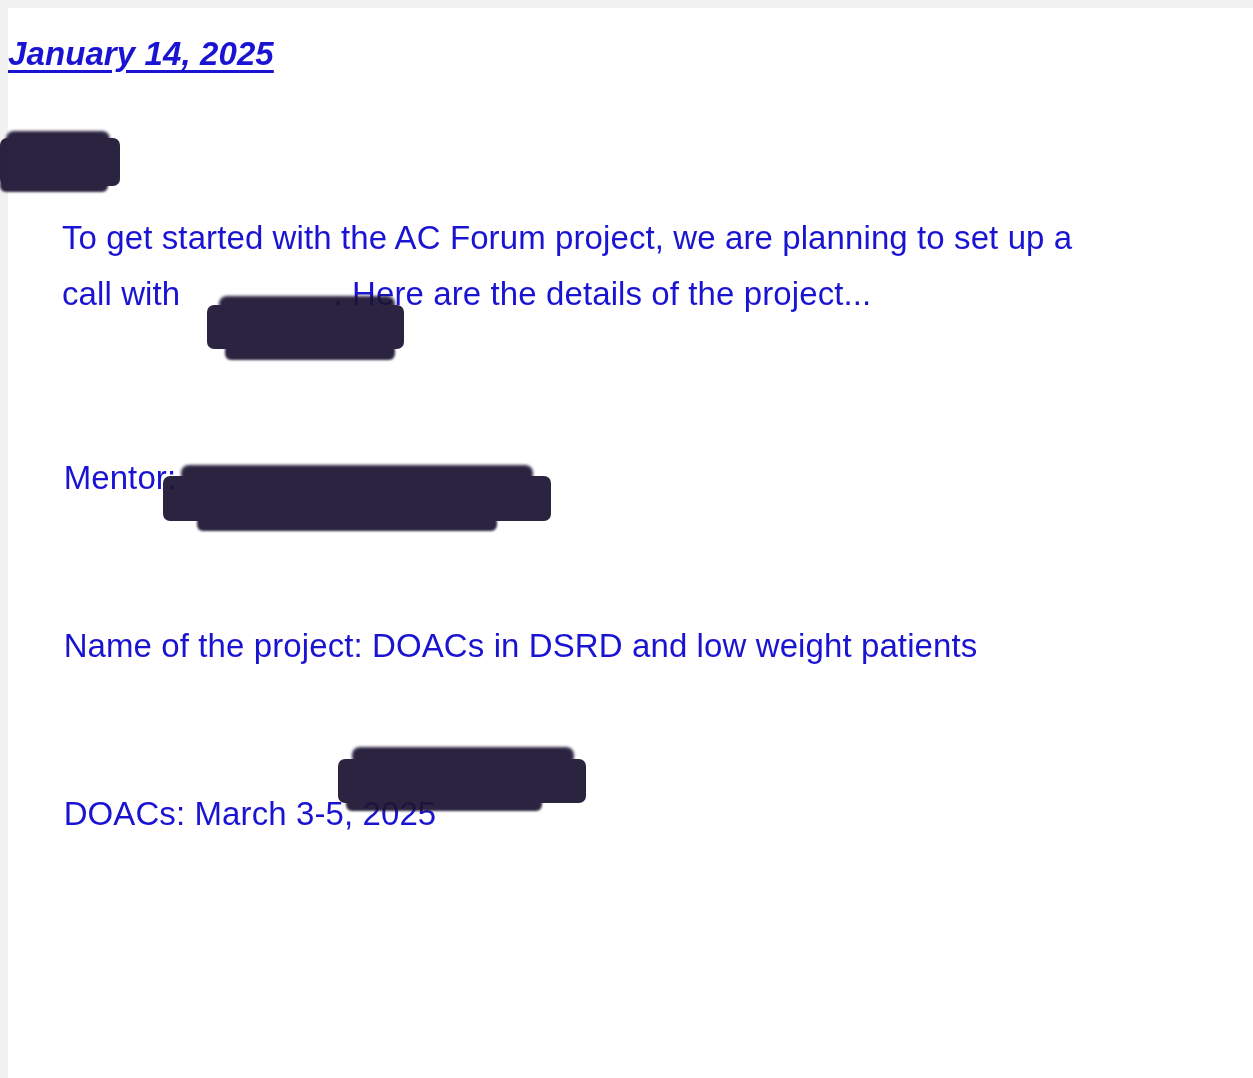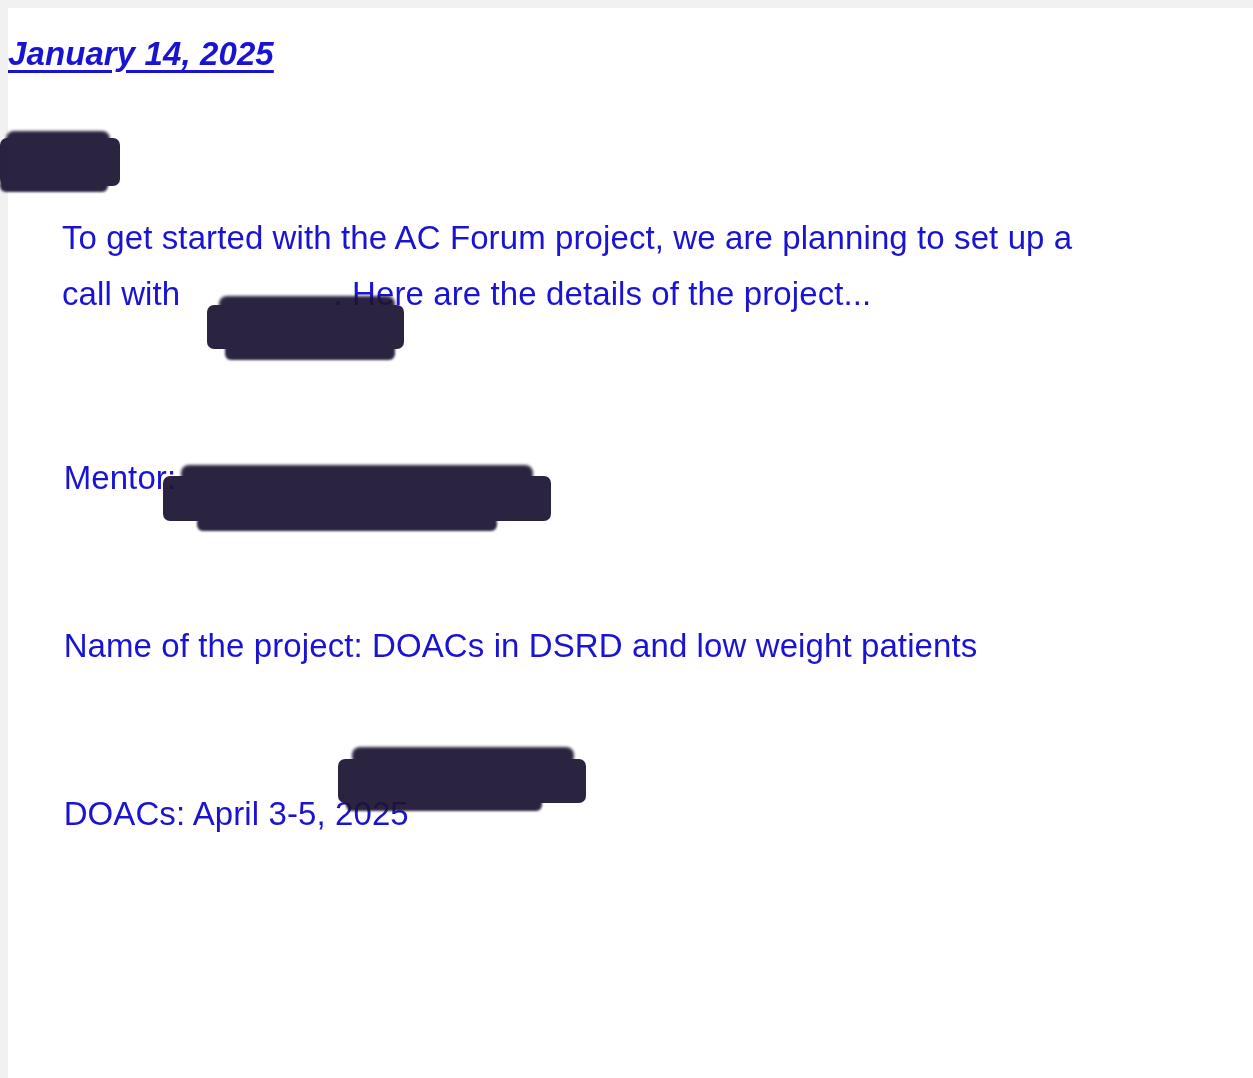--- a/index.html
+++ b/index.html
@@ -165,21 +165,21 @@
 
     <div class="line">
       <span>Mentor:</span><span class="redacted-text">Dr. Haritha Pabbathi</span>
     </div>
 
     <div class="line">
       <span>Name of the project:</span><span> DOACs in DSRD and low weight patients</span>
     </div>
 
     <div class="line">
-      <span>DOACs:</span><span> April 3-5, 2025</span>
+      <span>DOACs:</span><span> March 3-5, 2025</span>
     </div>
 
     <div class="line">
       
     </div>
 
     <div class="redaction" id="red-greeting"></div>
     <div class="redaction" id="red-laddu"></div>
     <div class="redaction" id="red-mentor"></div>
     <div class="redaction" id="red-member"></div>

